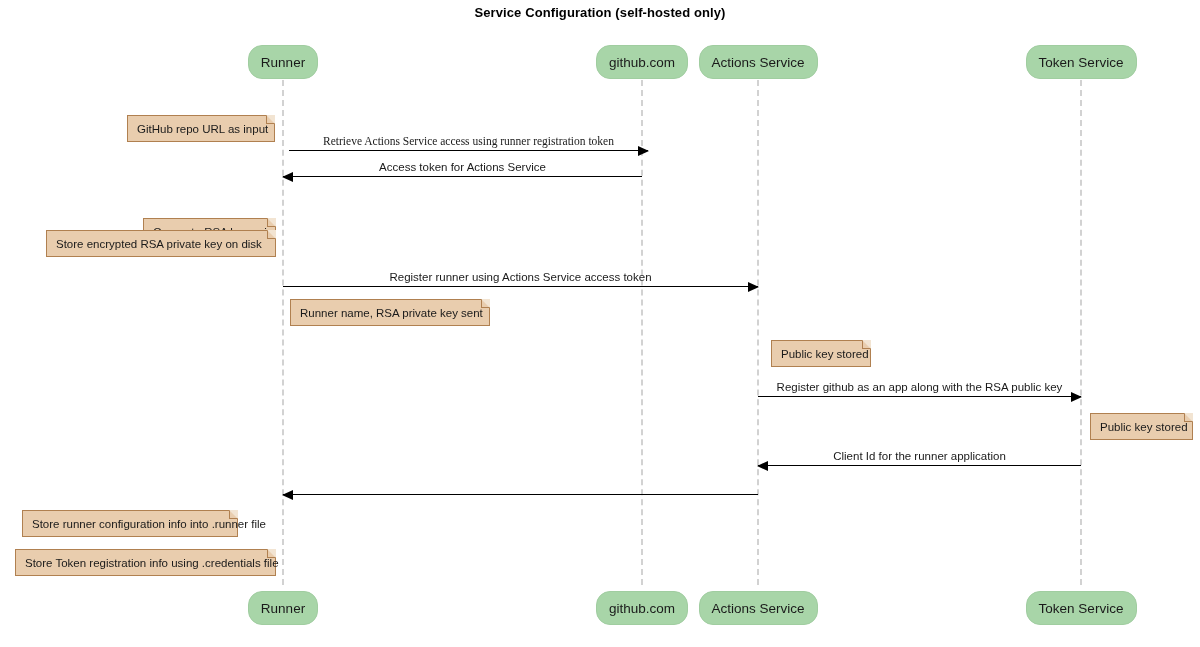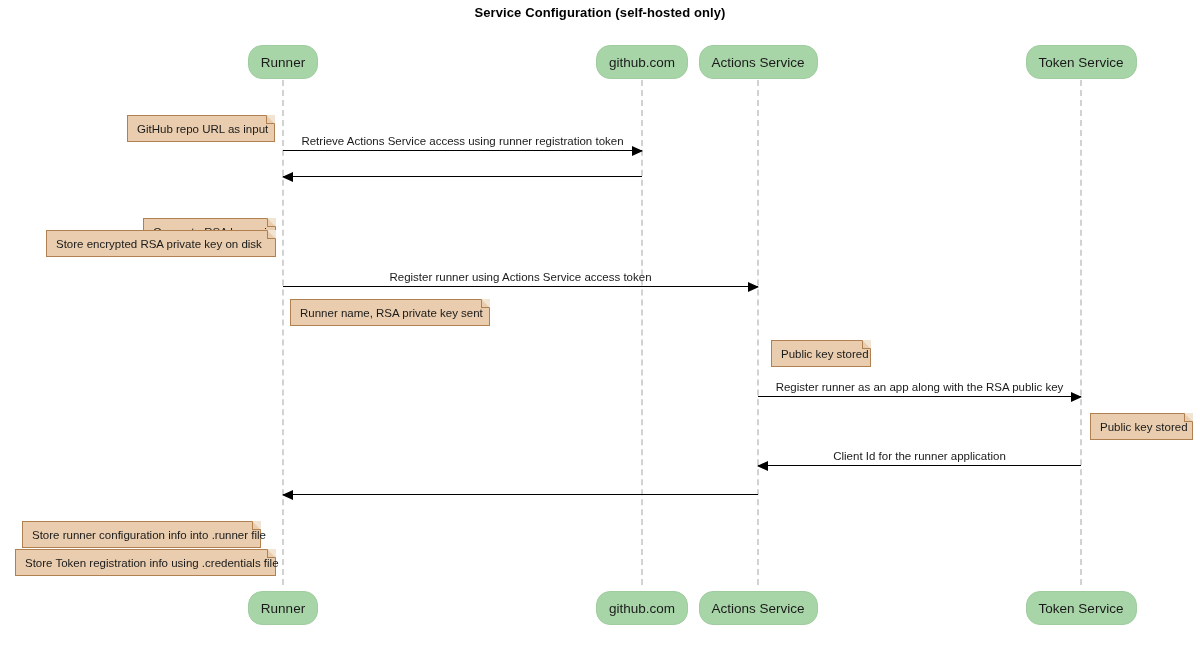--- a/index.html
+++ b/index.html
@@ -170,38 +170,39 @@
         <span>github.com</span>
       </div>
       <div class="participant" style="width: 119px; left: 698.5px; top: 591px;">
         <span>Actions Service</span>
       </div>
       <div class="participant" style="width: 111px; left: 1025.5px; top: 591px;">
         <span>Token Service</span>
       </div>
     </div>
   <div id="messages-layer">
-      <div class="message dir-right" style="left: 283px; width: 359px; top: 129px;">
+      <div class="message dir-right" style="left: 289px; width: 359px; top: 129px; font-family: Liberation Serif, serif;">
         <div class="msg-line"></div>
         <div class="arrow-head"></div>
         <div class="msg-label">Retrieve Actions Service access using runner registration token</div>
       </div>
       <div class="message dir-left" style="left: 283px; width: 359px; top: 155px;">
         <div class="msg-line"></div>
         <div class="arrow-head"></div>
+        <div class="msg-label">Access token for Actions Service</div>
       </div>
       <div class="message dir-right" style="left: 283px; width: 475px; top: 265px;">
         <div class="msg-line"></div>
         <div class="arrow-head"></div>
         <div class="msg-label">Register runner using Actions Service access token</div>
       </div>
       <div class="message dir-right" style="left: 758px; width: 323px; top: 375px;">
         <div class="msg-line"></div>
         <div class="arrow-head"></div>
-        <div class="msg-label">Register runner as an app along with the RSA public key</div>
+        <div class="msg-label">Register github as an app along with the RSA public key</div>
       </div>
       <div class="message dir-left" style="left: 758px; width: 323px; top: 444px;">
         <div class="msg-line"></div>
         <div class="arrow-head"></div>
         <div class="msg-label">Client Id for the runner application</div>
       </div>
       <div class="message dir-left" style="left: 283px; width: 475px; top: 473px;">
         <div class="msg-line"></div>
         <div class="arrow-head"></div>
       </div>
@@ -230,21 +231,21 @@
       <div class="note" style="left: 771px; top: 340px; width: 100px;">
         <span>Public key stored</span>
         <span class="fold"></span>
         <span class="fold-edge"></span>
       </div>
       <div class="note" style="left: 1090px; top: 413px; width: 103px;">
         <span>Public key stored</span>
         <span class="fold"></span>
         <span class="fold-edge"></span>
       </div>
-      <div class="note" style="left: 22px; top: 510px; width: 239px; margin-top: 11px;">
+      <div class="note" style="left: 22px; top: 510px; width: 216px;">
         <span>Store runner configuration info into .runner file</span>
         <span class="fold"></span>
         <span class="fold-edge"></span>
       </div>
       <div class="note" style="left: 15px; top: 549px; width: 261px;">
         <span>Store Token registration info using .credentials file</span>
         <span class="fold"></span>
         <span class="fold-edge"></span>
       </div>
     </div>

